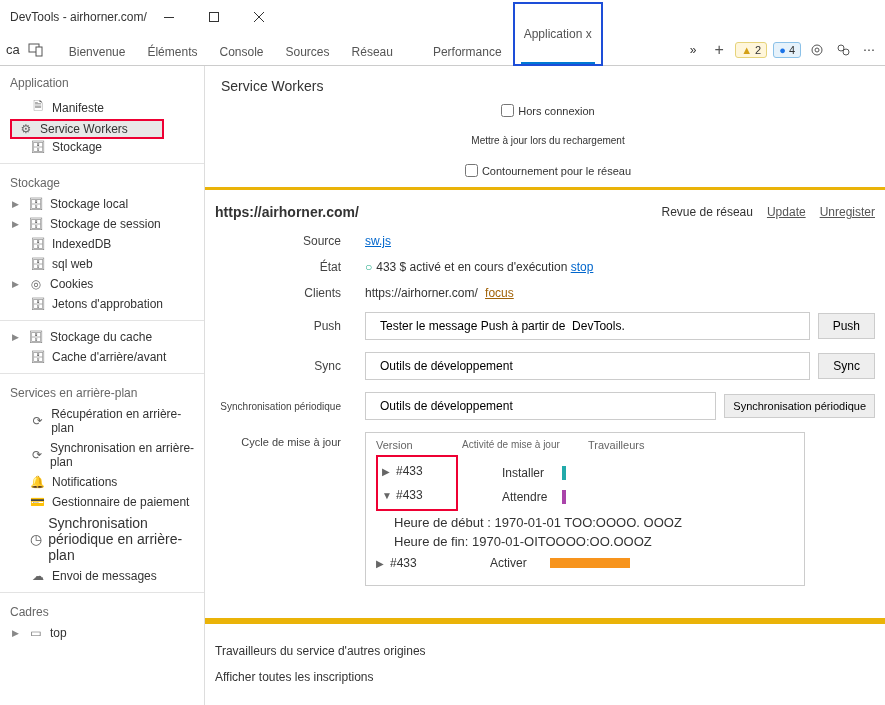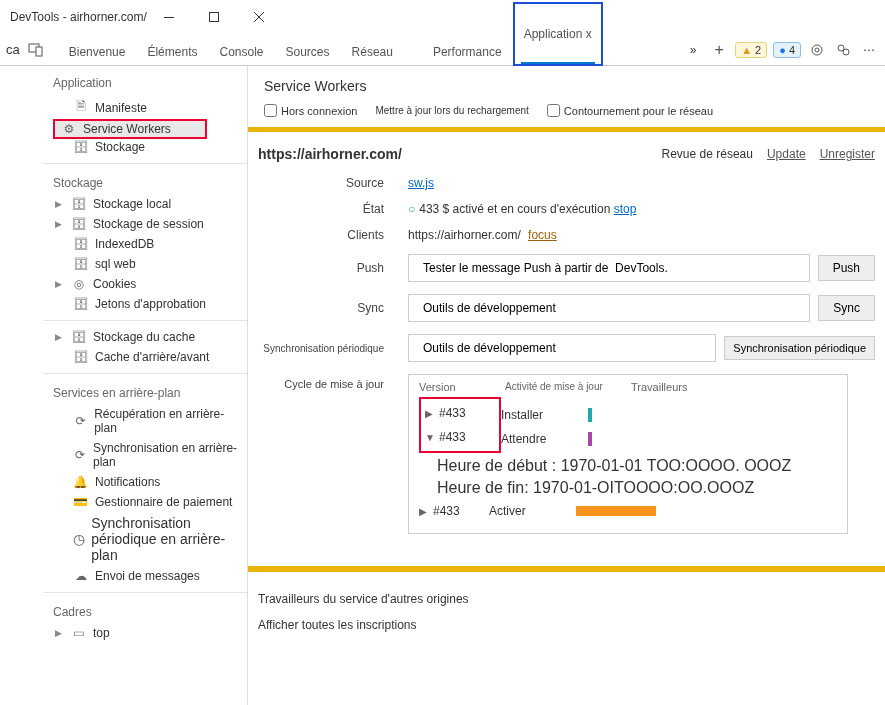--- a/index.html
+++ b/index.html
@@ -15,40 +15,40 @@
   .tab { padding: 7px 11px; font-size: 12px; color: #555; cursor: pointer; position: relative; }
   .tab.active { border: 2px solid #1d4ed8; padding: 23px 9px; }
   .tab.active::after { content:''; position:absolute; left:6px; right:6px; bottom:0; height:2px; background:#0078d4; }
   .toolbar-right { margin-left: auto; display: flex; align-items: center; gap: 6px; }
   .badge { display:inline-flex; align-items:center; gap:3px; background:#fff6db; border:1px solid #e6d37a; border-radius:3px; padding:1px 5px; font-size:11px; }
   .badge.blue { background:#e6f2fb; border-color:#8bc1e8; }
   .warn-icon { color:#d4a017; }
   .info-icon { color:#1a73e8; }
   .icon-btn { width:20px; height:20px; display:flex; align-items:center; justify-content:center; }
   
-  .main { display:flex; height: calc(705px - 34px - 32px); margin-left: 43px; }
+  .main { display:flex; height: calc(705px - 34px - 32px); }
   
   .sidebar { width: 205px; border-right:1px solid #ddd; overflow-y:auto; padding-top:4px; }
   .side-section-title { font-size:12px; color:#666; padding: 6px 8px 4px 10px; }
   .side-item { display:flex; align-items:center; gap:6px; padding:3px 8px 3px 30px; font-size:12px; cursor:pointer; }
   .side-item.expandable { padding-left:12px; }
   .side-item .exp { width:10px; display:inline-block; color:#888; font-size:9px; }
   .side-item.selected { background:#e8e8e8; border:2px solid #e03; margin:-2px 40px -2px 10px; padding:1px 6px 1px 6px; }
   .side-item .icn { width:16px; text-align:center; color:#666; }
   .side-divider { height:1px; background:#e3e3e3; margin:6px 0; }
   .side-item.bold { font-size:14px; }
   
   .content { flex:1; overflow-y:auto; padding: 8px 0 0 0; }
   .content-inner { padding: 0 10px; }
   .content-title { font-size:14px; padding: 4px 0 10px 6px; }
-  .checks-row { display:flex; align-items:center; gap:18px; padding: 0 0 10px 6px; font-size:11px; color:#333; }
+  .checks-row { display:flex; align-items:center; gap:18px; padding: 0 0 10px 6px; font-size:11px; color:#333;flex-direction:column; }
   .chk { display:flex; align-items:center; gap:4px; }
   .chk input { margin:0; }
   
-  .card { border-top:5px solid #eab308; padding:14px 10px 16px 10px; }
+  .card { border-top:3px solid #eab308; padding:14px 10px 16px 10px; }
   .card-head { display:flex; align-items:center; margin-bottom: 14px; }
   .card-head .scope { font-size:14px; font-weight:600; }
   .card-head .spacer { flex:1; }
   .card-head .rlink { font-size:12px; color:#333; margin-left:14px; }
   .card-head .rlink.u { color:#555; text-decoration:underline; }
   
   .kv { display:flex; align-items:center; margin-bottom: 12px; font-size:12px; }
   .kv .k { width: 150px; text-align:right; color:#444; padding-right: 24px; }
   .kv .v { flex:1; color:#333; }
   .kv .v a { color:#0066cc; text-decoration:underline; }
@@ -64,26 +64,26 @@
   .cycle-label { width:150px; text-align:right; padding-right:24px; font-size:11px; color:#444; float:left; padding-top:4px; }
   .cycle-box { margin-left:150px; border:1px solid #ccc; padding:6px 10px 10px 10px; width: 440px; }
   .cycle-head { display:flex; gap:16px; font-size:11px; color:#666; padding-bottom:4px; }
   .cycle-head .c1 { width:70px; }
   .cycle-head .c2 { width:110px; }
   .cycle-head .c3 { width:90px; }
   .ver-box { border:2px solid #e03; display:inline-block; padding:2px 4px; margin-bottom:2px; }
   .ver-row { display:flex; align-items:center; font-size:12px; height:24px; }
   .ver-row .arrow { width:14px; color:#666; font-size:10px; }
   .ver-row .vnum { width:56px; }
-  .ver-row .vact { width:87px; }
+  .ver-row .vact { width:104px;padding-left:44px; }
   .ver-row .bar { width:4px; height:14px; }
   .ver-row .bar.teal { background:#2aa; }
   .ver-row .bar.purple { background:#a4a; }
   .ver-row .bar.orange { background:#f7941d; width:80px; height:10px; }
-  .timerow { font-size:16px; color:#333; padding:2px 0 2px 18px; }
+  .timerow { font-size:13px; color:#333; padding:2px 0 2px 18px; }
   
   .footer { border-top:6px solid #eab308; padding:14px 10px; font-size:12px; color:#333; margin-top:16px; }
   .footer div { padding:6px 0; }
   
   svg { display:block; }
 </style>
 </head>
 <body>
 
 <div class="titlebar">

